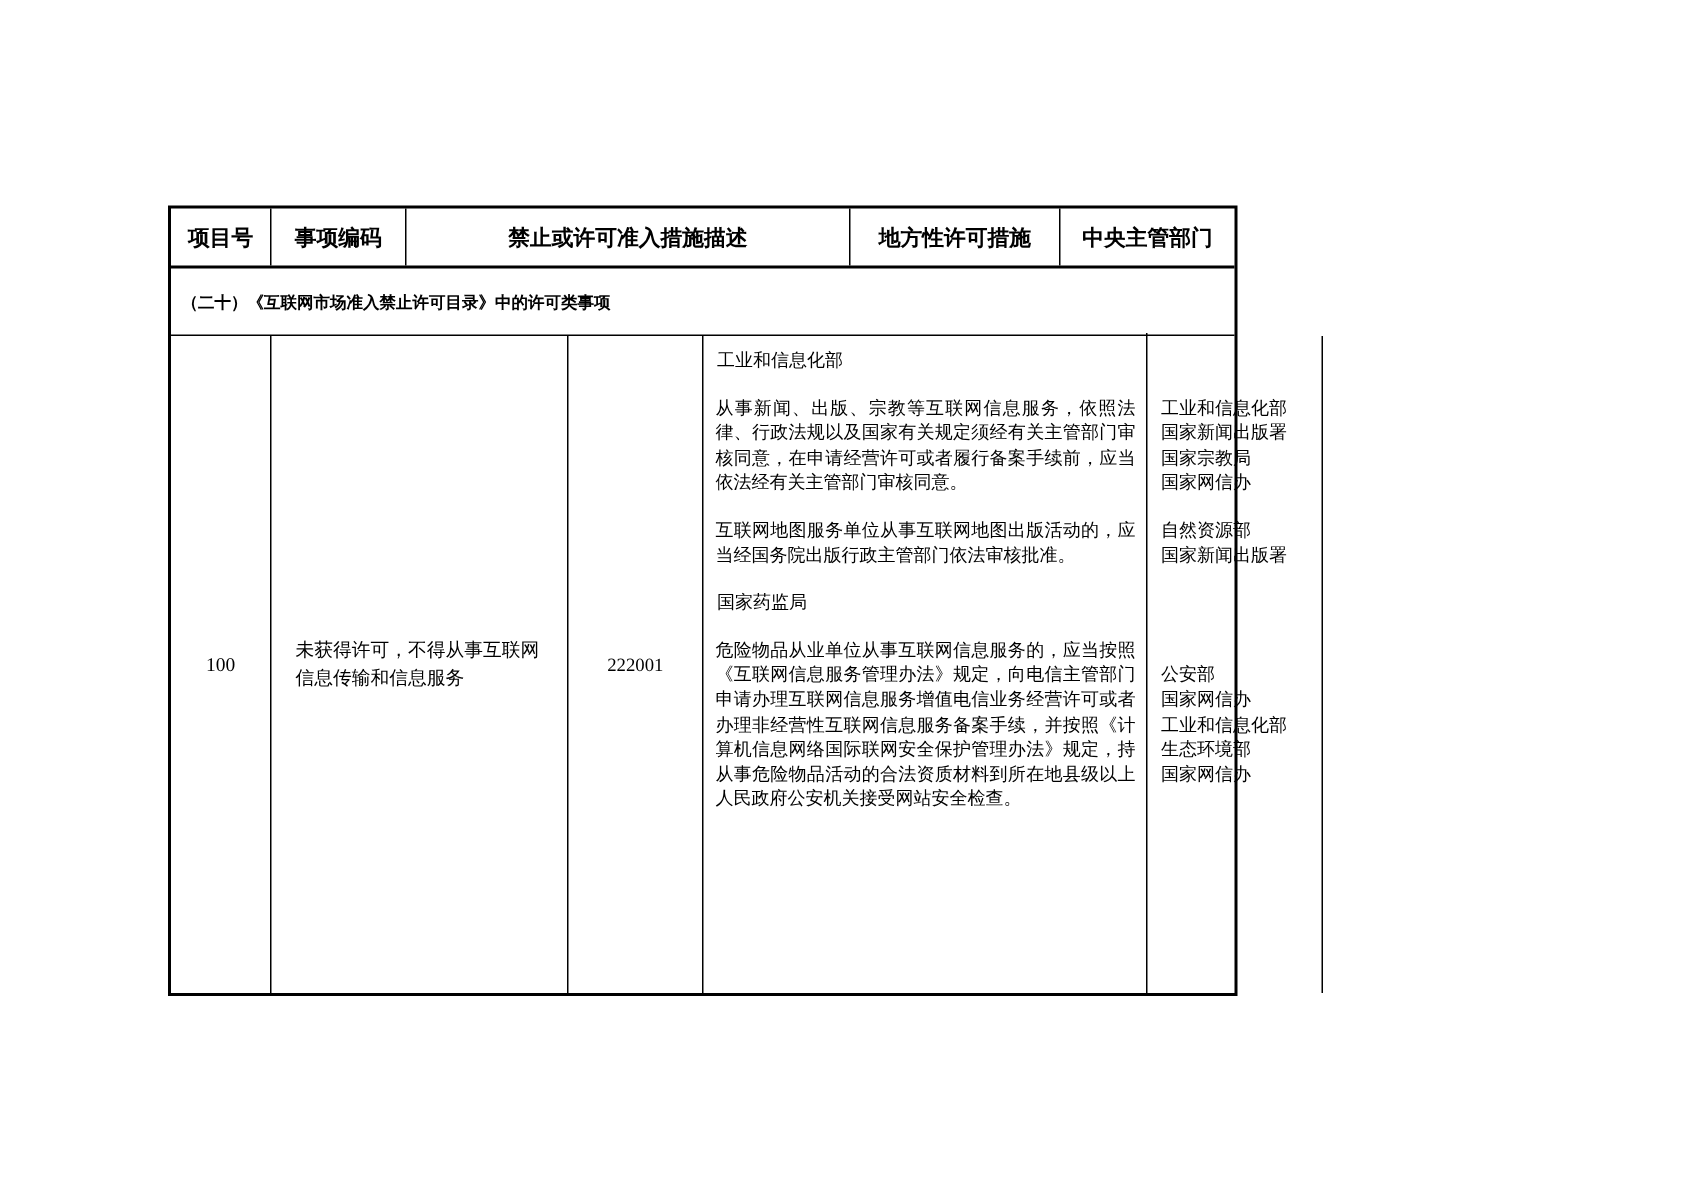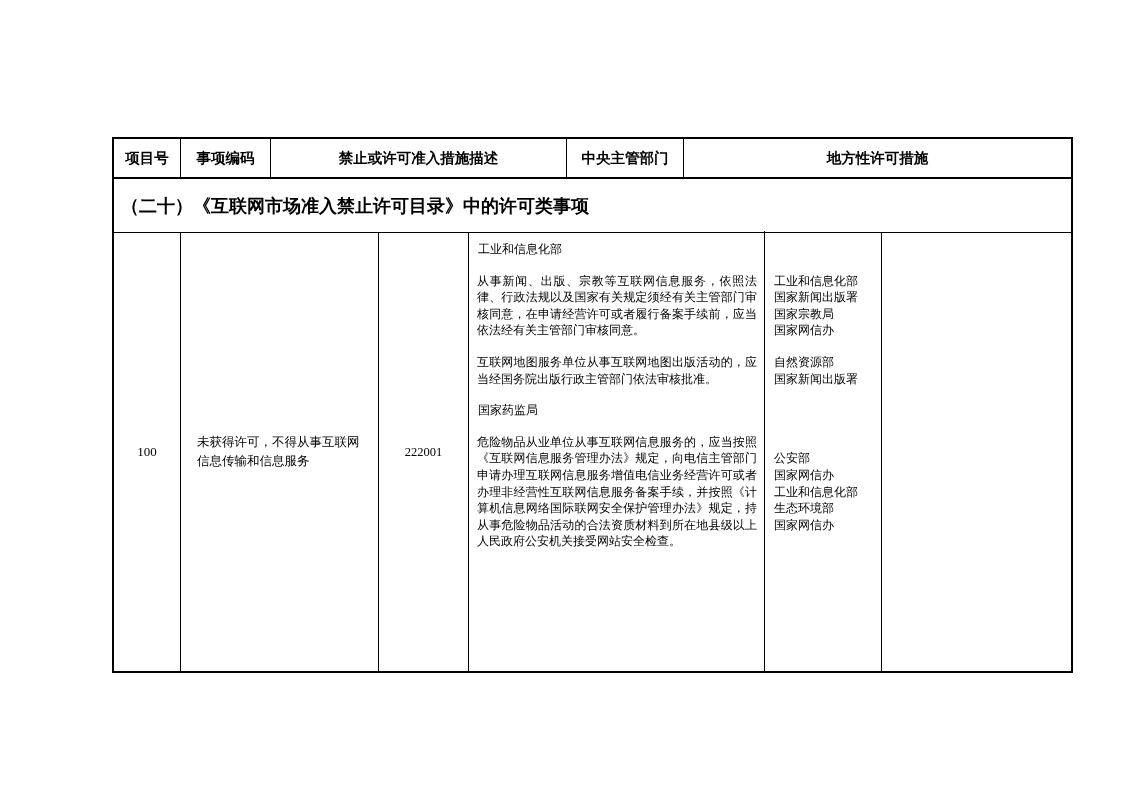--- a/index.html
+++ b/index.html
@@ -7,21 +7,21 @@
     position:relative;
     width:1122px;height:793px;
     background:#ffffff;
     font-family:"Liberation Serif","DejaVu Serif",serif;
     color:#000;
     overflow:hidden;
   }
   .doc-table{
     position:absolute;
     left:112px;top:137px;
-    width:961px;
+    width:713px;
     border:2px solid #000;
     box-sizing:border-box;
     background:#fff;
   }
   .header-row{
     display:flex;
     border-bottom:2px solid #000;
     font-weight:bold;
     font-size:14.5px;
     min-height:38px;
@@ -35,21 +35,21 @@
   .hcell+.hcell{border-left:1.5px solid #000;}
   .w-project{width:66px;flex:0 0 66px;text-align:right;}
   .w-item{width:198px;flex:0 0 198px;}
   .w-code{width:90px;flex:0 0 90px;}
   .w-measures{width:413px;flex:0 0 413px;}
   .w-desc-head{width:296px;flex:0 0 296px;}
   .w-dept-head{width:117px;flex:0 0 117px;}
   .w-local{flex:1 1 auto;}
   .section-row{
     font-weight:bold;
-    font-size:18px;
+    font-size:11px;
     padding:15px 7px 14px 7px;
     border-bottom:1.5px solid #000;
   }
   .data-row{
     display:flex;
     min-height:438px;
     font-size:12px;
     line-height:16.6px;
   }
   .data-row .dcell{
@@ -107,22 +107,22 @@
 <body>
 
 <div class="page">
 
   <div class="doc-table">
 
     <div class="header-row">
       <div class="hcell w-project">项目号</div>
       <div class="hcell w-code">事项编码</div>
       <div class="hcell w-desc-head">禁止或许可准入措施描述</div>
+      <div class="hcell w-local">地方性许可措施</div>
       <div class="hcell w-dept-head">中央主管部门</div>
-      <div class="hcell w-local">地方性许可措施</div>
     </div>
 
     <div class="section-row">（二十）《互联网市场准入禁止许可目录》中的许可类事项</div>
 
     <div class="data-row">
       <div class="dcell w-project cell-project">100</div>
       <div class="dcell w-item cell-item">未获得许可，不得从事互联网信息传输和信息服务</div>
       <div class="dcell w-code cell-code">222001</div>
 
       <div class="dcell w-measures cell-measures">

